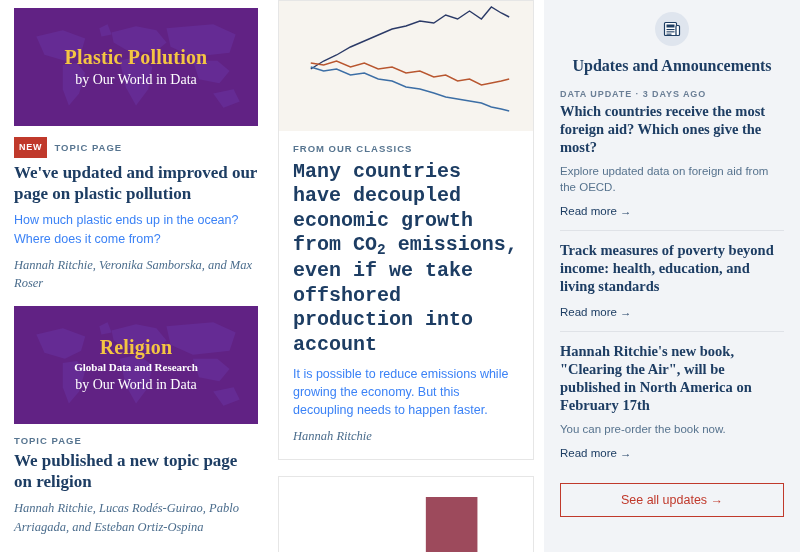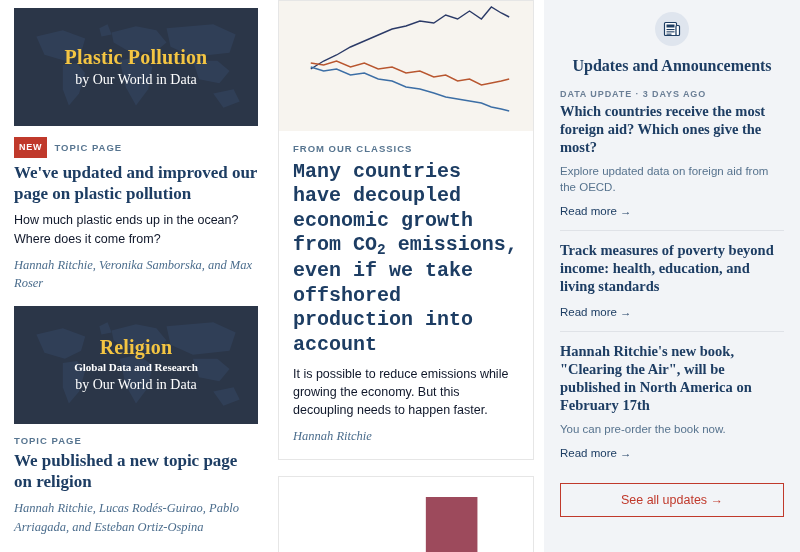--- a/index.html
+++ b/index.html
@@ -43,21 +43,21 @@
   }
   .card-mid {
     background: #fff;
     border: 1px solid #e6e6e6;
     padding: 0 0 14px 0;
     margin-bottom: 16px;
   }
   .thumb {
     width: 100%;
     height: 118px;
-    background: #404040;
+    background: #a21caf;
     position: relative;
     overflow: hidden;
     display: flex;
     flex-direction: column;
     align-items: center;
     justify-content: center;
     text-align: center;
   }
   .thumb .map {
     position: absolute;
@@ -123,21 +123,21 @@
     font-family: Liberation Mono, monospace;
     font-weight: bold;
     font-size: 20px;
     line-height: 1.22;
     color: #1d3d63;
     margin: 0 0 8px 0;
   }
   .excerpt {
     font-size: 12.5px;
     line-height: 1.45;
-    color: #0f172a;
+    color: #3b82f6;
     margin: 0 0 8px 0;
   }
   .byline {
     font-family: "Liberation Serif", serif;
     font-style: italic;
     font-size: 12.5px;
     line-height: 1.45;
     color: #4a6c8c;
     margin: 0;
   }

